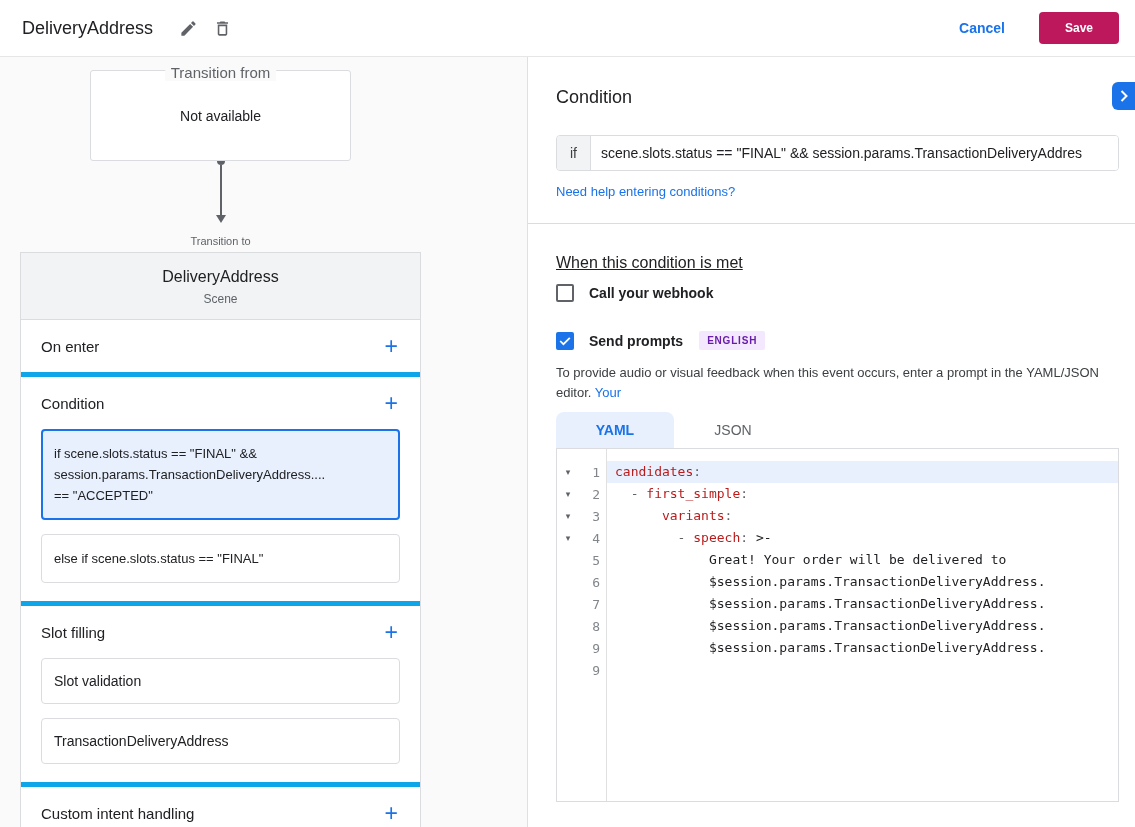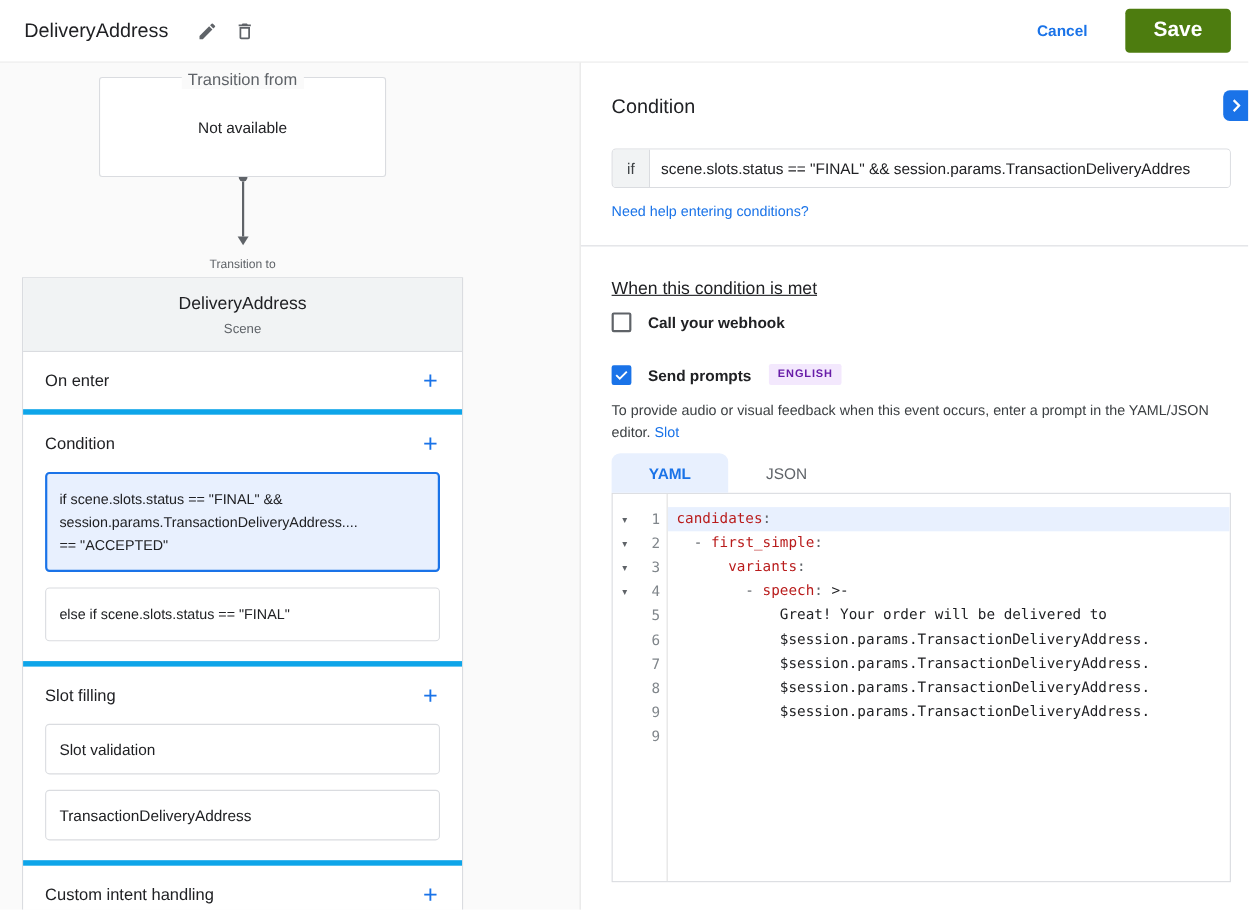--- a/index.html
+++ b/index.html
@@ -13,21 +13,21 @@
   
   .topbar {
     height: 57px; display: flex; align-items: center; justify-content: space-between;
     padding: 0 16px 0 22px; border-bottom: 1px solid #e6e6e6; background: #fff;
   }
   .topbar-left { display: flex; align-items: center; }
   .page-title { font-size: 18px; font-weight: 400; color: #202124; margin-right: 18px; }
   .icon-btn { width: 34px; height: 34px; display: flex; align-items: center; justify-content: center; color: #5f6368; border-radius: 50%; }
   .topbar-right { display: flex; align-items: center; }
   .cancel-btn { color: #1a73e8; font-size: 14px; font-weight: bold; margin-right: 30px; padding: 8px 4px; }
-  .save-btn { background: #4d7c0f; color: #fff; font-size: 19px; font-weight: bold; border-radius: 4px; padding: 9px 26px; text-align: right; }
+  .save-btn { background: #be185d; color: #fff; font-size: 12px; font-weight: bold; border-radius: 4px; padding: 9px 26px; text-align: right; }
 
   
   .main { display: flex; height: 770px; }
   .left-panel {
     width: 528px; min-width: 528px; background: #fafafa;
     border-right: 1px solid #e0e0e0; padding: 13px 0 0 20px; overflow: hidden;
   }
   .flow { width: 401px; }
 
   
@@ -105,21 +105,21 @@
   .badge {
     margin-left: 16px; font-size: 10px; letter-spacing: 0.8px; font-weight: bold;
     color: #681da8; background: #f3e8fd; padding: 4px 8px; border-radius: 2px;
   }
   .desc { margin-top: 13px; font-size: 13px; color: #3c4043; line-height: 20px; max-width: 566px; }
   .desc a { color: #1a73e8; text-decoration: none; cursor: pointer; }
 
   
   .tabs { display: flex; margin-top: 9px; }
   .tab {
-    width: 106px; height: 36px; display: flex; align-items: center; justify-content: center;
+    width: 118px; height: 36px; display: flex; align-items: center; justify-content: center;
     font-size: 14px; color: #5f6368; border-radius: 8px 8px 0 0; cursor: pointer;
   }
   .tab.active { background: #e8f0fe; color: #1a73e8; font-weight: bold; }
 
   
   .editor { display: flex; height: 354px; border: 1px solid #dadce0; background: #fff; overflow: hidden; cursor: text; }
   .gutter { width: 50px; flex: none; border-right: 1px solid #e0e0e0; padding-top: 12px; }
   .g-row { height: 22px; display: flex; align-items: center; }
   .fold { width: 22px; text-align: center; font-size: 9px; color: #5f6368; cursor: pointer; }
   .lnum { flex: 1; text-align: right; padding-right: 6px; font-family: "DejaVu Sans Mono", monospace; font-size: 13px; color: #80868b; }
@@ -251,21 +251,21 @@
         <span class="checkbox checked">
           <svg width="14" height="14" viewBox="0 0 16 16">
               <path d="M2.5 8 L6.2 11.7 L13.5 4.4" stroke="#fff" stroke-width="2" fill="none"></path>
             </svg>
         </span>
         <span class="check-label">Send prompts</span>
         <span class="badge">ENGLISH</span>
       </div>
 
       <p class="desc"><span>To provide audio or visual feedback when this event occurs, enter a prompt in the YAML/JSON editor.</span>
-        <a>Slot</a></p>
+        <a>Your</a></p>
 
       <div class="tabs">
           <div class="tab active">YAML</div>
           <div class="tab">JSON</div>
         </div>
 
       <div class="editor">
         <div class="gutter">
             <div class="g-row">
               <span class="fold">▾</span>

